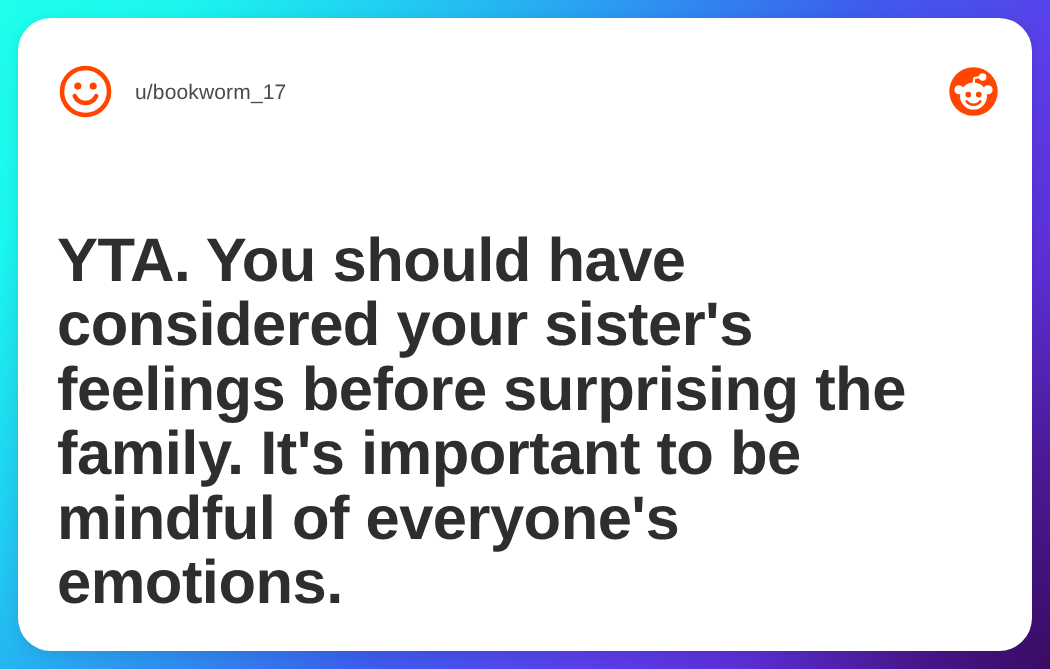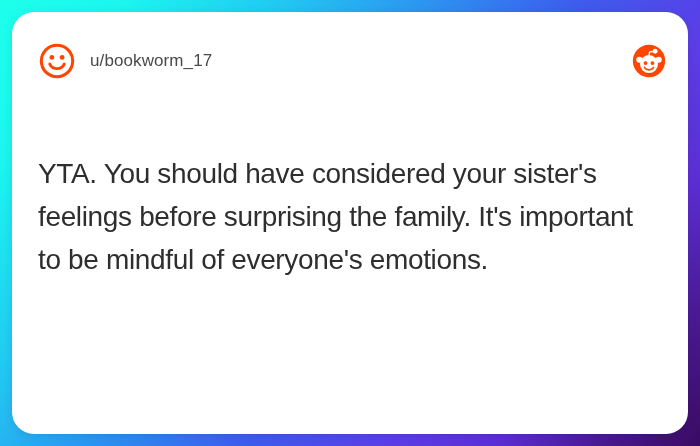--- a/index.html
+++ b/index.html
@@ -56,21 +56,21 @@
   .avatar {
     width: 38px;
     height: 38px;
     flex: 0 0 38px;
     display: block;
   }
 
   .username {
     margin-left: 14px;
     font-family: "Liberation Sans", sans-serif;
-    font-size: 17px;
+    font-size: 14px;
     letter-spacing: 0.1px;
     color: #4a4a4a;
     white-space: nowrap;
   }
 
   .brand-logo {
     margin-left: auto;
     width: 34px;
     height: 34px;
     display: block;
@@ -80,25 +80,25 @@
   .card-body {
     position: absolute;
     top: 140px;
     left: 26px;
     right: 40px;
   }
 
   .post-text {
     margin: 0;
     font-family: "Liberation Sans", sans-serif;
-    font-size: 28px;
+    font-size: 41px;
     line-height: 43px;
     letter-spacing: -0.35px;
     color: #2e2e2e;
-    font-weight: 400;
+    font-weight: 700;
   }
 </style>
 </head>
 <body>
 
 <div class="screen">
 
   <div class="card">
 
     <div class="card-header">

